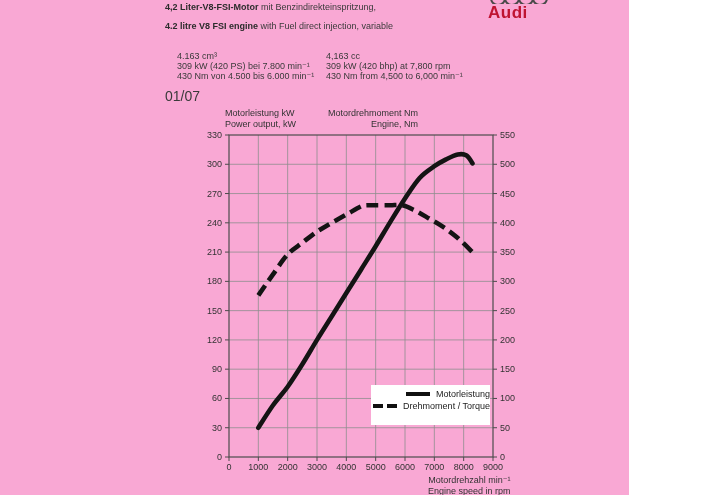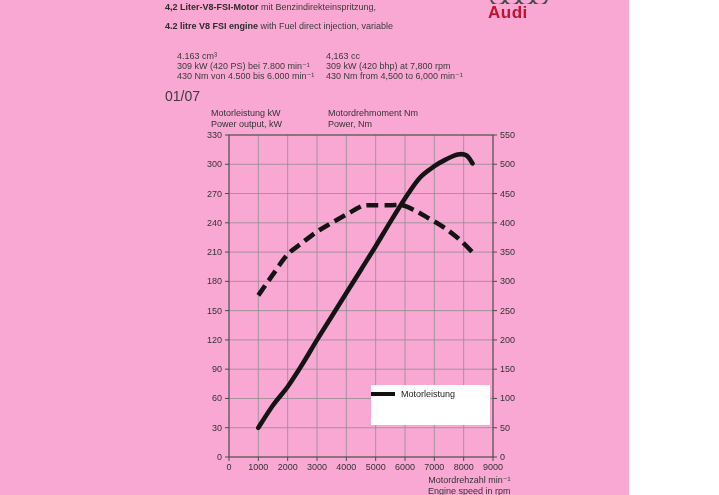--- a/index.html
+++ b/index.html
@@ -24,27 +24,27 @@
   
   svg{position:absolute;left:0;top:0;}
   svg text{font:9px "Liberation Sans","DejaVu Sans",sans-serif;fill:#333;}
   .grid{stroke:#8e8e8e;stroke-width:0.8;}
   .tick{stroke:#4c4c4c;stroke-width:1;}
   .frame{fill:none;stroke:#4c4c4c;stroke-width:1.2;}
   .curve{fill:none;stroke:#141414;stroke-width:4.6;stroke-linejoin:round;}
   .curve.solid{stroke-linecap:round;}
   .curve.dashed{stroke-dasharray:12 6;stroke-linecap:butt;}
   .axis-title{position:absolute;font-size:9px;line-height:10.5px;color:#333;}
-  .lt{left:211px;top:108px;text-align:left;}
-  .rt{right:211px;top:108px;}
+  .lt{left:225px;top:108px;text-align:left;}
+  .rt{right:211px;top:108px;text-align:right;}
   .xc{left:428px;top:475px;text-align:right;}
   
   .legend{position:absolute;left:371px;top:385px;width:119px;height:40px;background:#fff;
           font-size:9px;color:#222;padding-top:3px;box-sizing:border-box;}
-  .lrow{display:flex;align-items:center;height:12px;}
+  .lrow{display:flex;align-items:center;height:12px;justify-content:flex-end;}
   .sw{width:24px;margin-right:6px;display:flex;align-items:center;flex:none;}
   .solidline{width:24px;height:4.5px;background:#111;}
   .dash{width:10px;height:4.5px;background:#111;display:inline-block;margin-right:4px;}
 </style>
 </head>
 <body>
 
 <div class="page">
 
   <div class="hdr">
@@ -168,29 +168,36 @@
       <path d="M 258.3333333333333 427.72727272727275 C 260.77777777777777 423.9868686868687, 268.1111111111111 412.11515151515147, 273 405.28484848484845 C 277.8888888888889 398.45454545454544, 282.77777777777777 393.57575757575756, 287.6666666666667 386.74545454545455 C 292.5555555555556 379.91515151515154, 297.44444444444446 372.1090909090909, 302.33333333333337 364.3030303030303 C 307.2222222222223 356.4969696969697, 312.1111111111111 347.87777777777774, 317 339.9090909090909 C 321.8888888888889 331.940404040404, 326.7777777777778 324.2969696969697, 331.6666666666667 316.4909090909091 C 336.55555555555554 308.6848484848485, 341.44444444444446 300.87878787878793, 346.3333333333333 293.0727272727273 C 351.2222222222222 285.2666666666667, 356.1111111111111 277.46060606060604, 361 269.6545454545454 C 365.8888888888889 261.8484848484848, 370.77777777777777 254.2050505050505, 375.6666666666667 246.23636363636365 C 380.5555555555556 238.2676767676768, 385.44444444444446 229.8111111111111, 390.33333333333337 221.84242424242424 C 395.2222222222223 213.87373737373738, 400.11111111111114 205.74242424242425, 405 198.42424242424244 C 409.88888888888886 191.10606060606062, 414.7777777777777 183.3, 419.66666666666663 177.93333333333334 C 424.55555555555554 172.56666666666666, 429.9333333333334 169.31414141414137, 434.33333333333337 166.2242424242424 C 438.73333333333335 163.1343434343434, 442.15555555555557 161.34545454545457, 446.06666666666666 159.39393939393943 C 449.97777777777776 157.4424242424243, 454.3777777777778 155.16565656565655, 457.8 154.5151515151515 C 461.22222222222223 153.86464646464646, 464.15555555555557 154.02727272727273, 466.6 155.4909090909091 C 469.0444444444445 156.95454545454547, 471.48888888888894 161.99595959595962, 472.4666666666667 163.2969696969697" class="curve solid"></path>
       <path d="M 258.3333333333333 295.4145454545454 C 260.77777777777777 291.90181818181816, 268.1111111111111 281.16848484848487, 273 274.33818181818185 C 277.8888888888889 267.50787878787884, 282.77777777777777 259.70181818181817, 287.6666666666667 254.43272727272725 C 292.5555555555556 249.16363636363633, 297.44444444444446 246.52909090909094, 302.33333333333337 242.7236363636364 C 307.2222222222223 238.91818181818184, 312.1111111111111 234.91757575757578, 317 231.60000000000002 C 321.8888888888889 228.28242424242427, 326.7777777777778 225.6478787878788, 331.6666666666667 222.8181818181818 C 336.55555555555554 219.98848484848483, 341.44444444444446 217.3539393939394, 346.3333333333333 214.62181818181818 C 351.2222222222222 211.88969696969696, 357.5777777777778 207.98666666666665, 361 206.42545454545453 C 364.4222222222222 204.8642424242424, 364.4222222222222 205.44969696969696, 366.8666666666667 205.25454545454545 C 369.31111111111113 205.05939393939394, 371.7555555555556 205.25454545454545, 375.6666666666667 205.25454545454545 C 379.5777777777778 205.25454545454545, 385.9333333333334 205.25454545454545, 390.33333333333337 205.25454545454545 C 394.73333333333335 205.25454545454545, 398.15555555555557 204.4739393939394, 402.06666666666666 205.25454545454545 C 405.97777777777776 206.0351515151515, 409.4 207.79151515151517, 413.79999999999995 209.93818181818185 C 418.19999999999993 212.08484848484852, 423.5777777777778 215.3048484848485, 428.4666666666667 218.13454545454545 C 433.3555555555556 220.9642424242424, 438.2444444444444 223.59878787878787, 443.1333333333333 226.91636363636363 C 448.02222222222224 230.23393939393938, 452.9111111111111 233.84424242424242, 457.8 238.04 C 462.6888888888889 242.23575757575756, 470.02222222222224 249.7490909090909, 472.4666666666667 252.0909090909091" class="curve dashed"></path>
     </svg>
 
   <div class="axis-title lt">
     <div>Motorleistung kW</div>
     <div>Power output, kW</div>
   </div>
   <div class="axis-title rt">
     <div>Motordrehmoment Nm</div>
-    <div>Power, Nm</div>
+    <div>Engine, Nm</div>
   </div>
   <div class="axis-title xc">
     <div>Motordrehzahl min⁻¹</div>
     <div>Engine speed in rpm</div>
   </div>
 
   <div class="legend">
     <div class="lrow">
       <span class="sw">
           <span class="solidline"></span>
         </span>
       <span>Motorleistung</span>
     </div>
+    <div class="lrow">
+      <span class="sw">
+          <span class="dash"></span>
+          <span class="dash" style="margin-right:0"></span>
+        </span>
+      <span>Drehmoment / Torque</span>
+    </div>
   </div>
 
 </div>
 
 </body></html>

